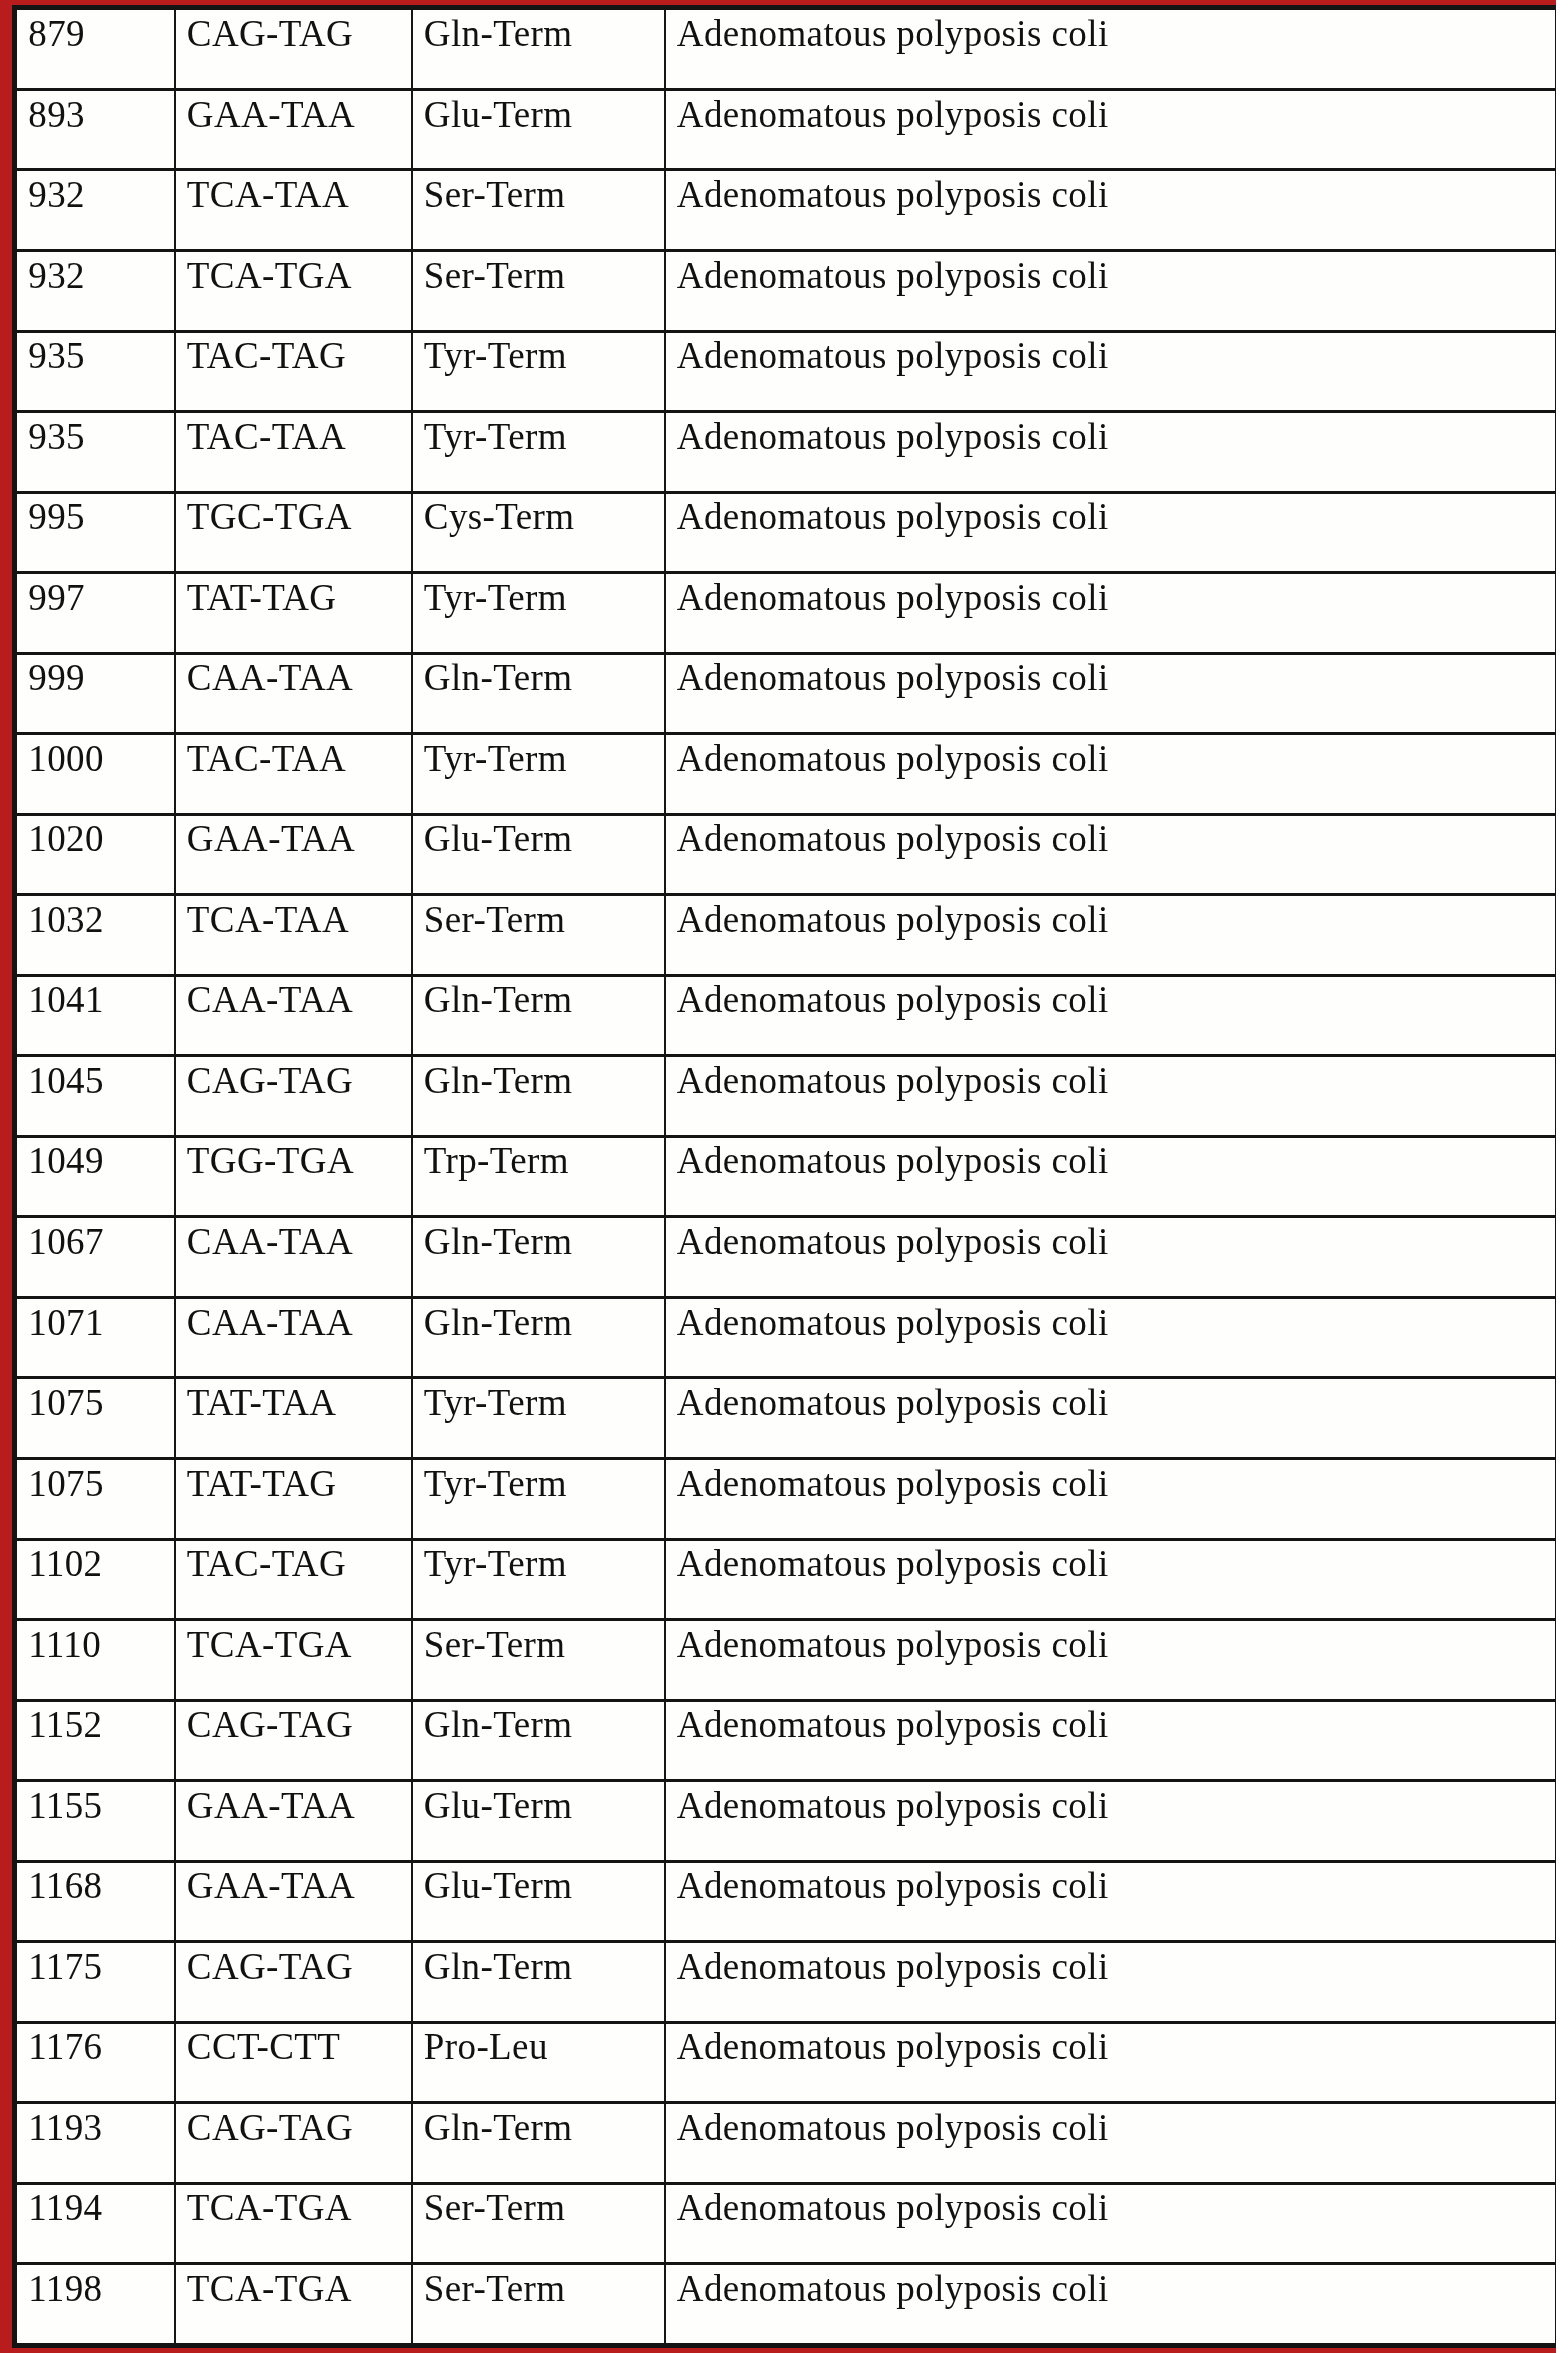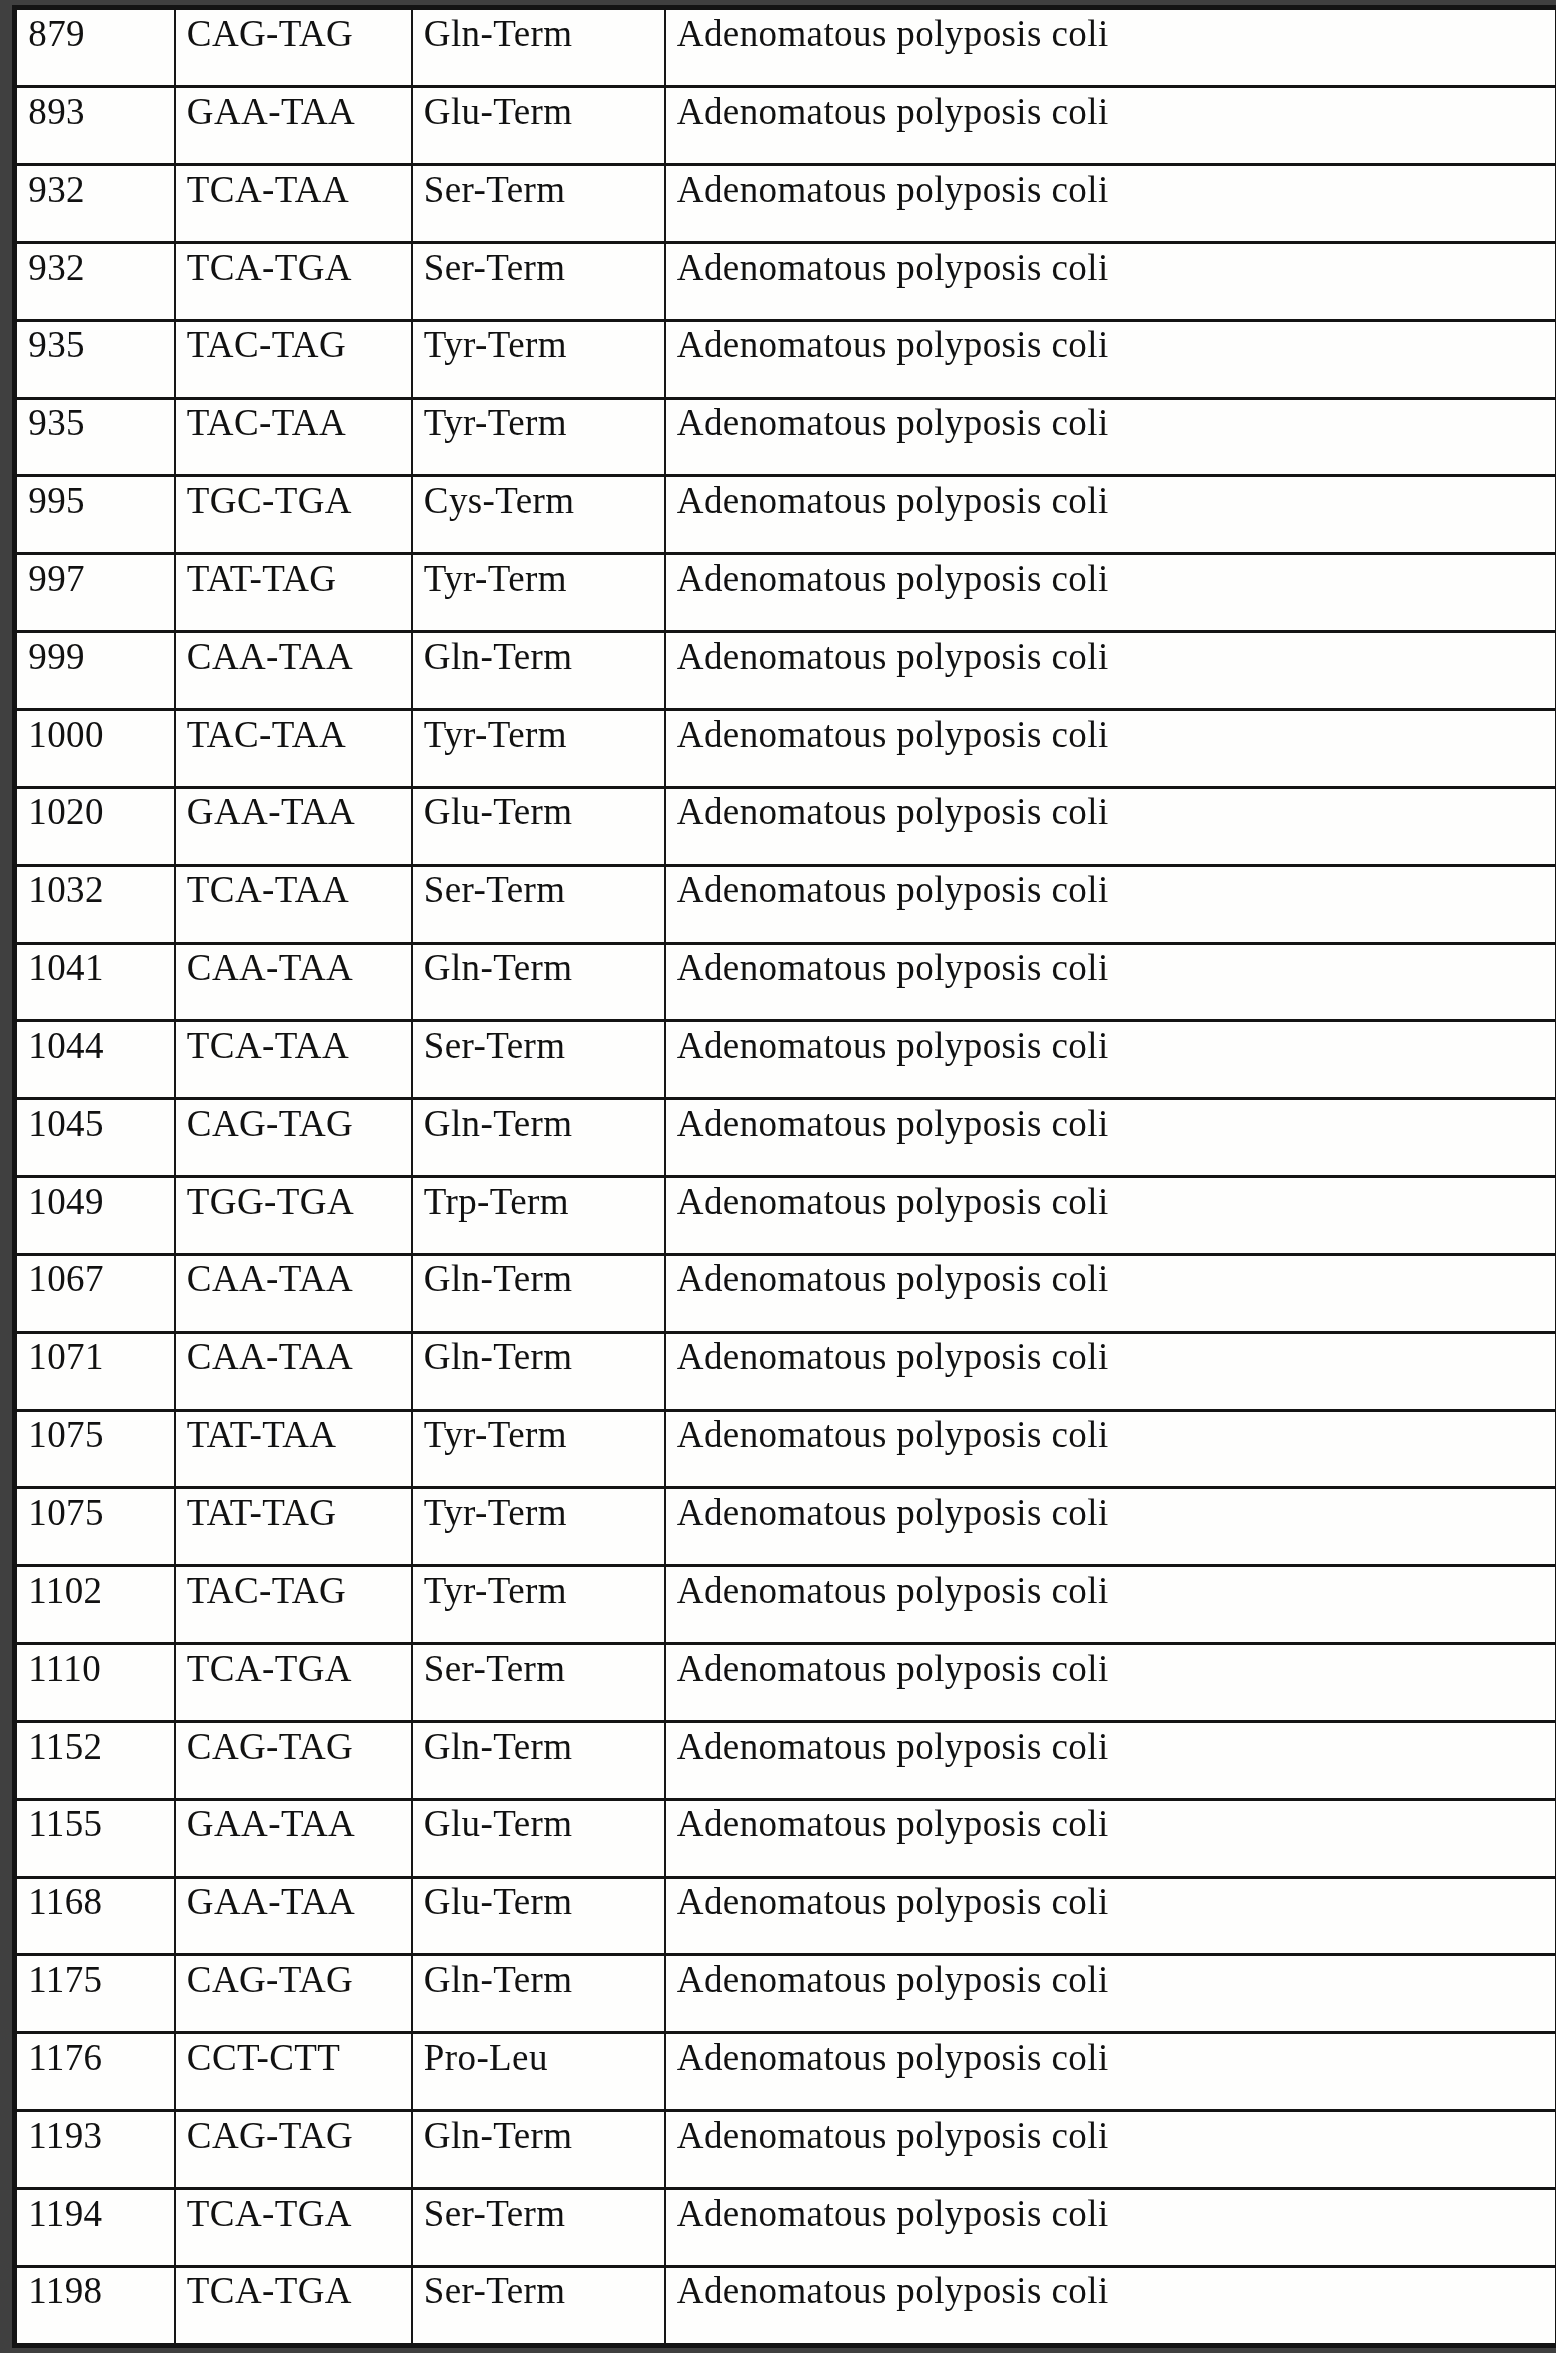--- a/index.html
+++ b/index.html
@@ -4,21 +4,21 @@
 <style>
   html, body {
     margin: 0;
     padding: 0;
     background: #ffffff;
   }
   .page {
     position: relative;
     width: 1556px;
     height: 2354px;
-    background: #404040;
+    background: #b91c1c;
     overflow: hidden;
     font-family: "Liberation Serif", "DejaVu Serif", serif;
   }
   table.mut-table {
     position: absolute;
     left: 12px;
     top: 5.2px;
     width: 1543px;
     height: 2343px;
     border-collapse: collapse;
@@ -130,26 +130,20 @@
     <td class="col-amino">Ser-Term</td>
     <td class="col-gene">Adenomatous polyposis coli</td>
   </tr>
         <tr>
     <td class="col-pos">1041</td>
     <td class="col-codon">CAA-TAA</td>
     <td class="col-amino">Gln-Term</td>
     <td class="col-gene">Adenomatous polyposis coli</td>
   </tr>
         <tr>
-    <td class="col-pos">1044</td>
-    <td class="col-codon">TCA-TAA</td>
-    <td class="col-amino">Ser-Term</td>
-    <td class="col-gene">Adenomatous polyposis coli</td>
-  </tr>
-        <tr>
     <td class="col-pos">1045</td>
     <td class="col-codon">CAG-TAG</td>
     <td class="col-amino">Gln-Term</td>
     <td class="col-gene">Adenomatous polyposis coli</td>
   </tr>
         <tr>
     <td class="col-pos">1049</td>
     <td class="col-codon">TGG-TGA</td>
     <td class="col-amino">Trp-Term</td>
     <td class="col-gene">Adenomatous polyposis coli</td>

